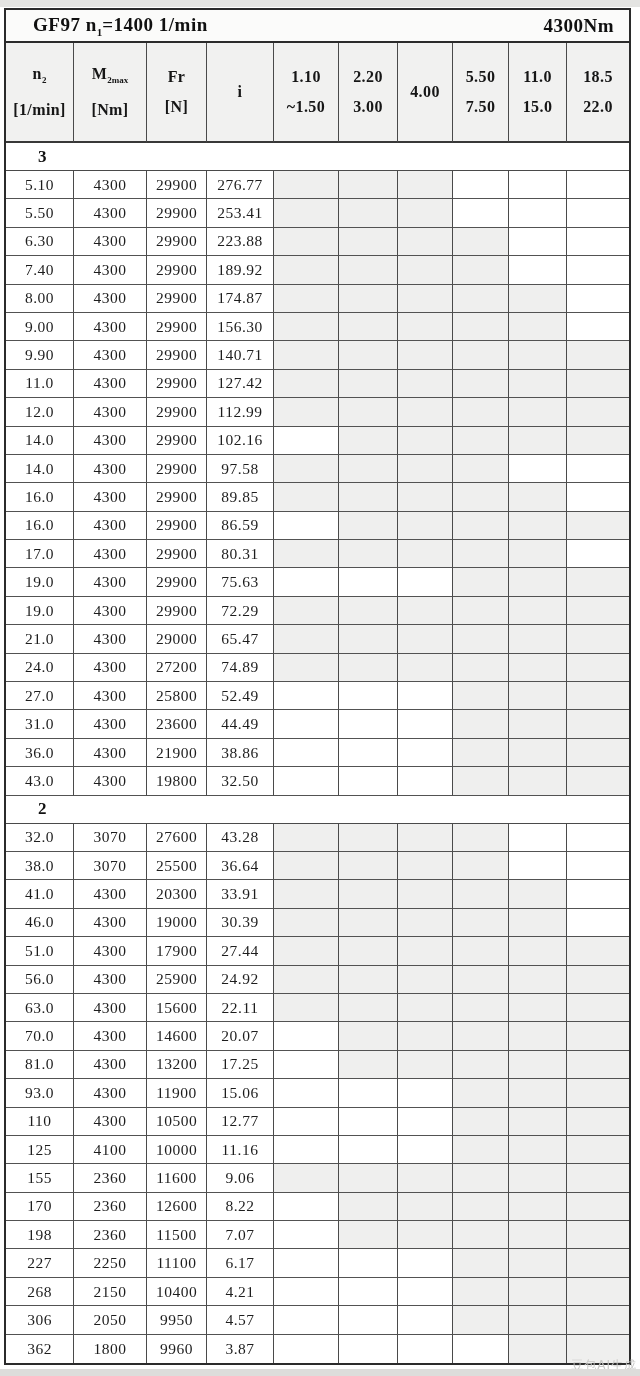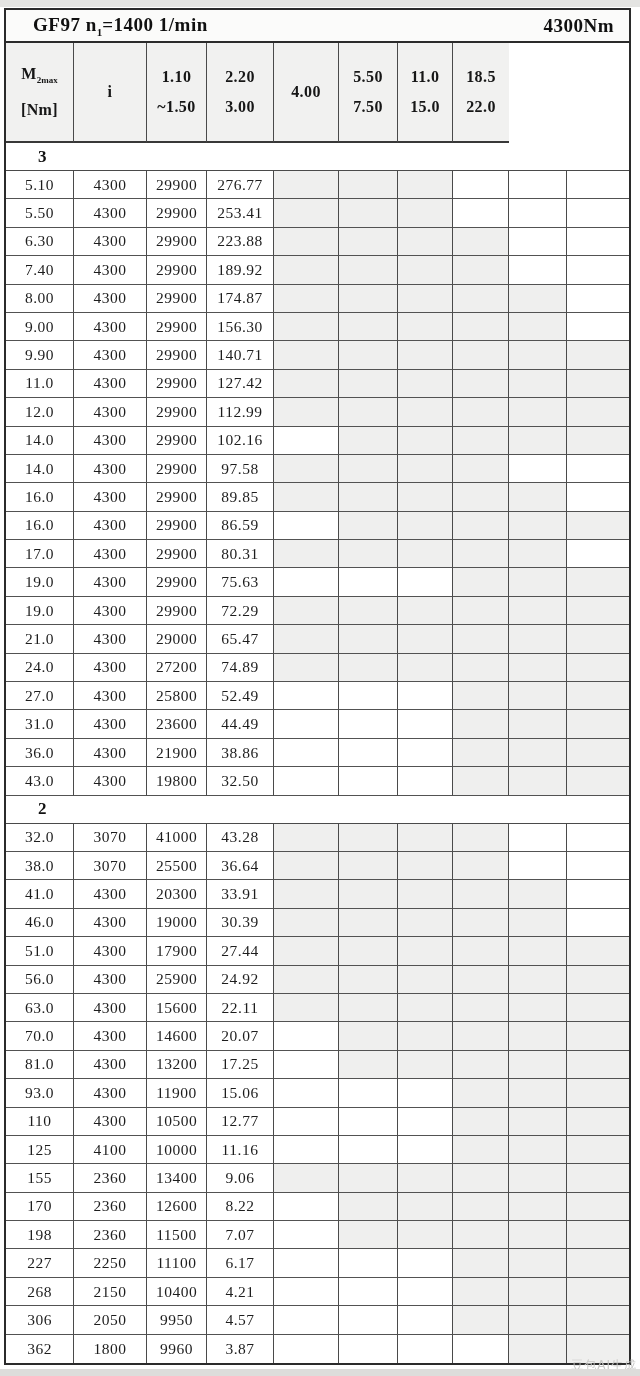--- a/index.html
+++ b/index.html
@@ -80,22 +80,30 @@
 
 <div class="tbl">
   <div class="grid">
 
     <div class="trow">
       <span><span>GF97</span>&nbsp;<span><span>n</span><sub>1</sub><span>=1400 1/min</span></span></span>
       <span>4300Nm</span>
     </div>
 
     <div class="hcell">
+      <div class="hline"><span>n</span><sub>2</sub></div>
+      <div class="hline">[1/min]</div>
+    </div>
+    <div class="hcell">
       <div class="hline"><span>M</span><sub>2max</sub></div>
       <div class="hline">[Nm]</div>
+    </div>
+    <div class="hcell">
+      <div class="hline">Fr</div>
+      <div class="hline">[N]</div>
     </div>
     <div class="hcell">
       <div class="hline">i</div>
     </div>
 
   <div class="hcell" style="background: rgb(241, 241, 240);">
         <div class="hline">1.10</div>
         <div class="hline">~1.50</div>
       </div>
       <div class="hcell" style="background: rgb(241, 241, 240);">
@@ -334,21 +342,21 @@
       <div class="cell">32.50</div>
       <div class="cell"></div>
       <div class="cell"></div>
       <div class="cell"></div>
       <div class="cell" style="background: rgb(239, 239, 238);"></div>
       <div class="cell" style="background: rgb(239, 239, 238);"></div>
       <div class="cell nr" style="background: rgb(239, 239, 238);"></div>
       <div class="band">2</div>
       <div class="cell">32.0</div>
       <div class="cell">3070</div>
-      <div class="cell">41000</div>
+      <div class="cell">27600</div>
       <div class="cell">43.28</div>
       <div class="cell" style="background: rgb(239, 239, 238);"></div>
       <div class="cell" style="background: rgb(239, 239, 238);"></div>
       <div class="cell" style="background: rgb(239, 239, 238);"></div>
       <div class="cell" style="background: rgb(239, 239, 238);"></div>
       <div class="cell"></div>
       <div class="cell nr"></div>
       <div class="cell">38.0</div>
       <div class="cell">3070</div>
       <div class="cell">25500</div>
@@ -454,21 +462,21 @@
       <div class="cell">10000</div>
       <div class="cell">11.16</div>
       <div class="cell"></div>
       <div class="cell"></div>
       <div class="cell"></div>
       <div class="cell" style="background: rgb(239, 239, 238);"></div>
       <div class="cell" style="background: rgb(239, 239, 238);"></div>
       <div class="cell nr" style="background: rgb(239, 239, 238);"></div>
       <div class="cell">155</div>
       <div class="cell">2360</div>
-      <div class="cell">13400</div>
+      <div class="cell">11600</div>
       <div class="cell">9.06</div>
       <div class="cell" style="background: rgb(239, 239, 238);"></div>
       <div class="cell" style="background: rgb(239, 239, 238);"></div>
       <div class="cell" style="background: rgb(239, 239, 238);"></div>
       <div class="cell" style="background: rgb(239, 239, 238);"></div>
       <div class="cell" style="background: rgb(239, 239, 238);"></div>
       <div class="cell nr" style="background: rgb(239, 239, 238);"></div>
       <div class="cell">170</div>
       <div class="cell">2360</div>
       <div class="cell">12600</div>

